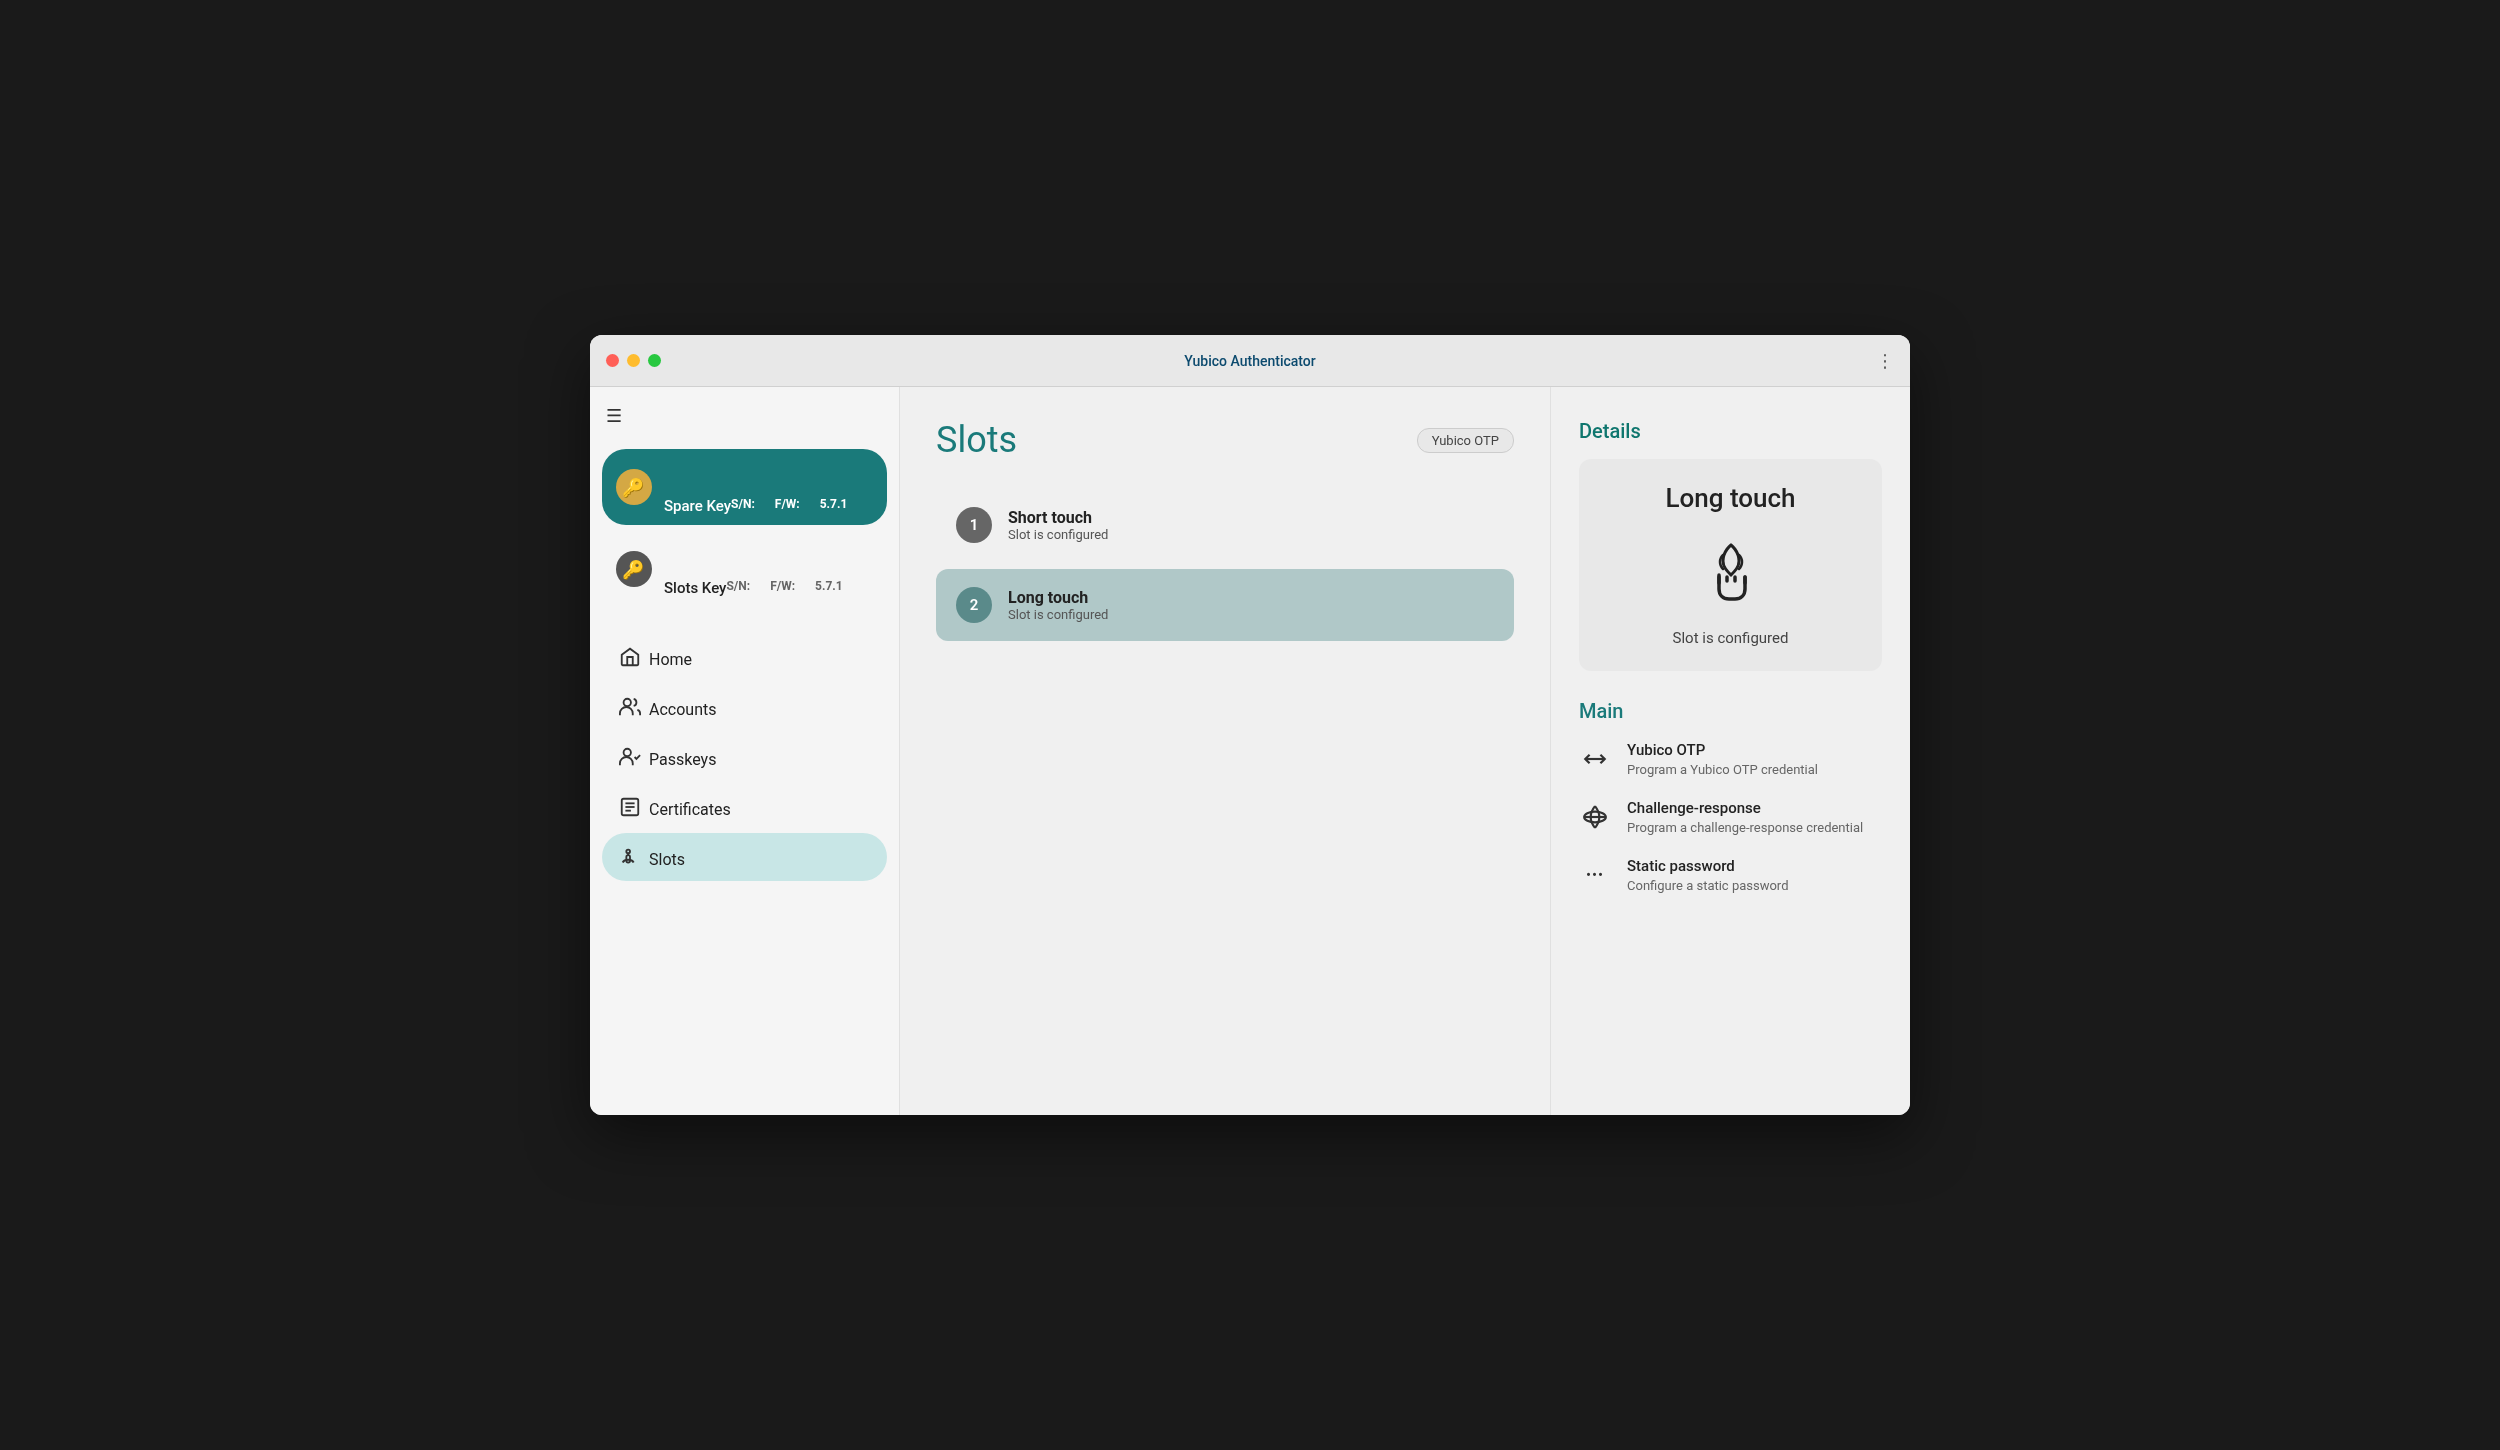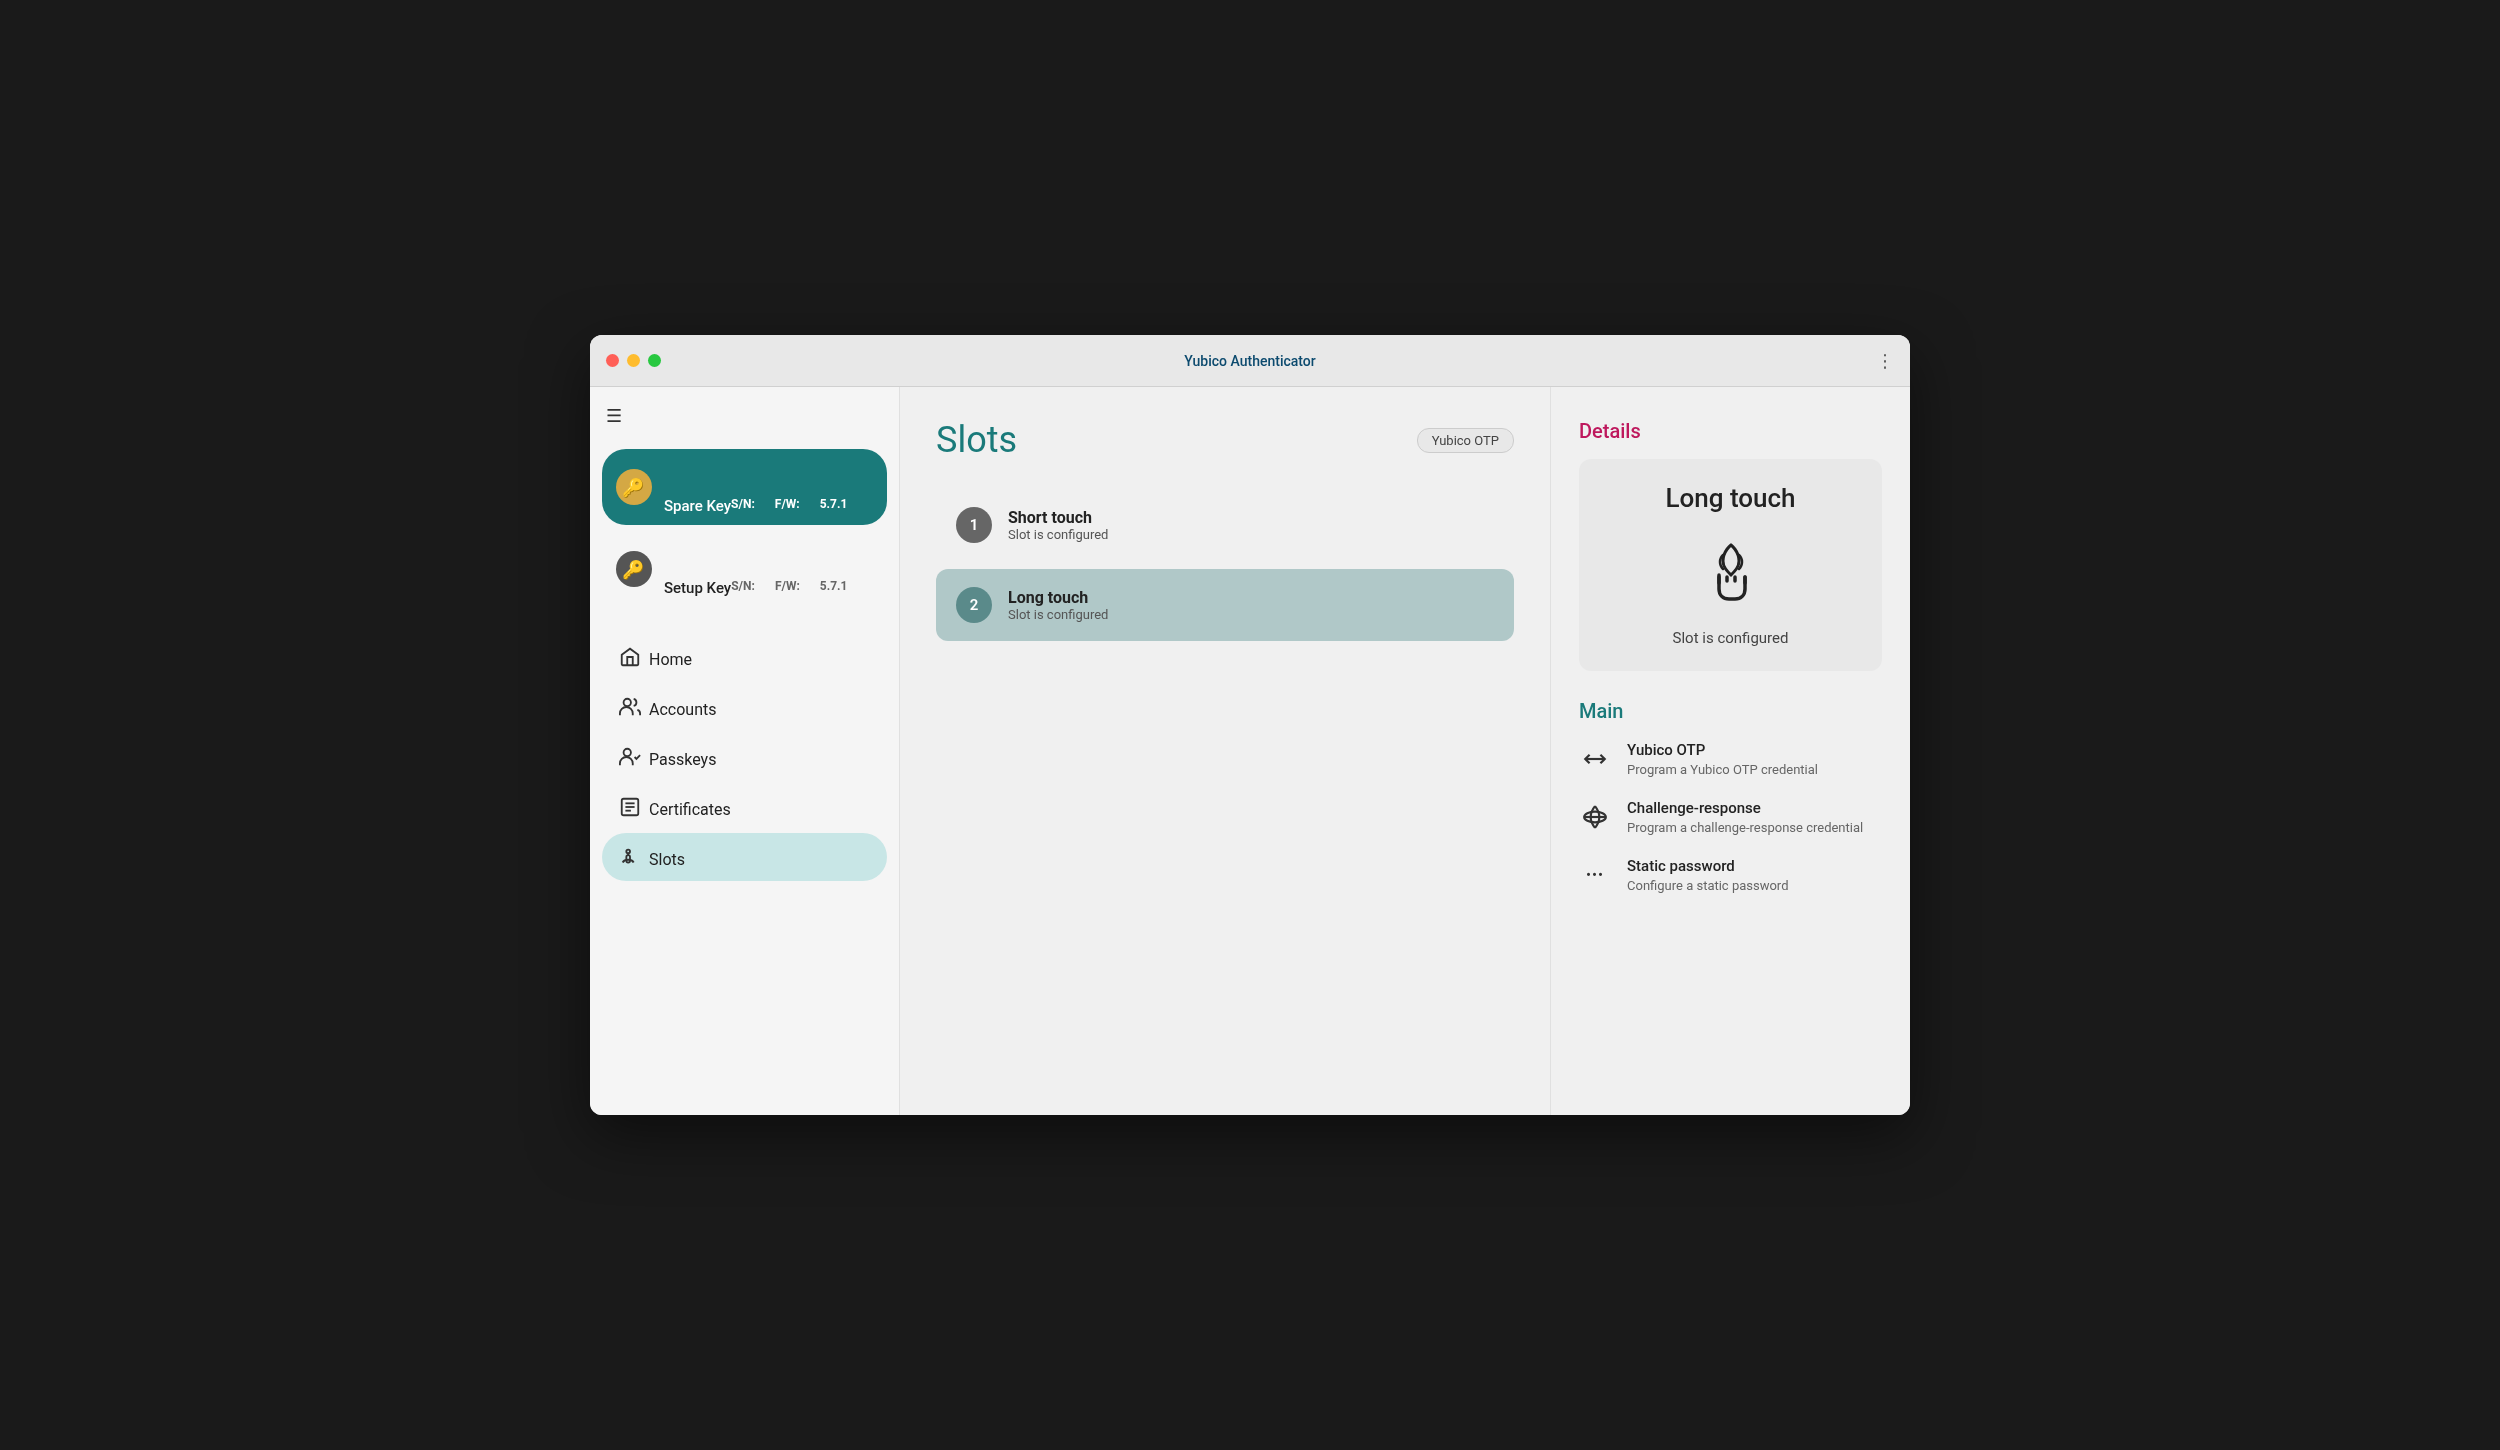--- a/index.html
+++ b/index.html
@@ -281,21 +281,21 @@
       padding: 32px 28px;
       background: #f0f0f0;
       flex-shrink: 0;
       overflow-y: auto;
       border-left: 1px solid #e0e0e0;
     }
 
     .details-title {
       font-size: 20px;
       font-weight: 500;
-      color: #be185d;
+      color: #0f766e;
       margin-bottom: 16px;
     }
 
     .detail-card {
       background: #e8e8e8;
       border-radius: 12px;
       padding: 24px;
       display: flex;
       flex-direction: column;
       align-items: center;
@@ -393,21 +393,21 @@
             <span>S/N:</span>
             <span>F/W:</span>
             <span>5.7.1</span>
           </span>
         </div>
       </div>
 
       <div class="device-item">
         <div class="device-icon device-icon-main">🔑</div>
         <div class="device-info">
-          <span class="device-name">Setup Key</span>
+          <span class="device-name">Slots Key</span>
           <span class="device-meta">
             <span>S/N:</span>
             <span>F/W:</span>
             <span>5.7.1</span>
           </span>
         </div>
       </div>
 
       <div class="nav-section">
         <div class="nav-item">

